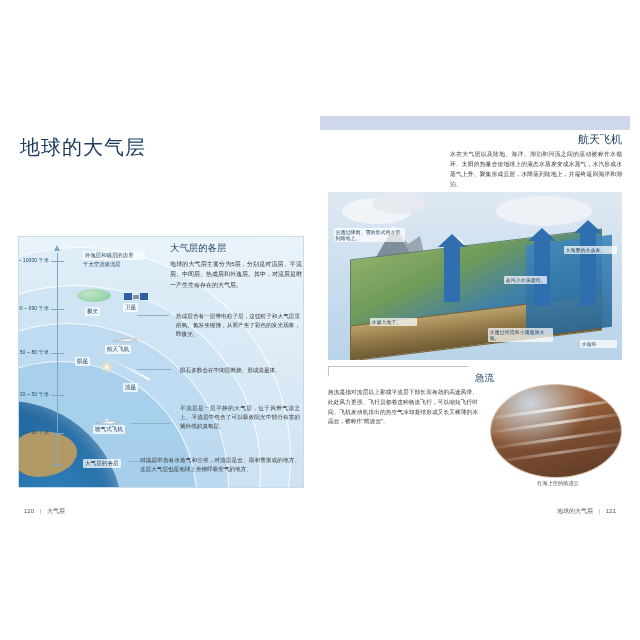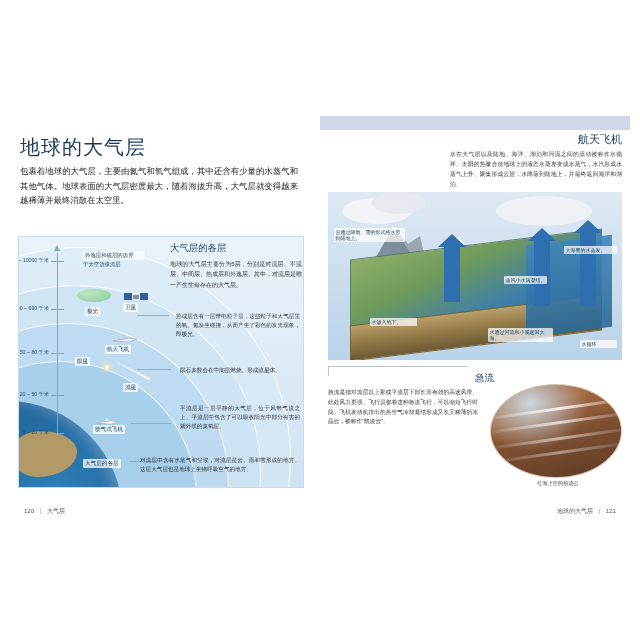--- a/index.html
+++ b/index.html
@@ -197,21 +197,20 @@
 </style>
 </head>
 <body>
 
 <div id="page">
 
   <div class="left-page">
 
     <div class="title">地球的大气层</div>
 
-    <div class="intro">包裹着地球的大气层，主要由氮气和氧气组成，其中还含有少量的水蒸气和其他气体。地球表面的大气层密度最大，随着海拔升高，大气层就变得越来越稀薄并最终消散在太空里。</div>
 
     <div class="diagram">
 
       <div class="arc a1"></div>
       <div class="arc a2"></div>
       <div class="arc a3"></div>
       <div class="arc a4"></div>
 
       <div class="earth">
         <div class="land l1"></div>

